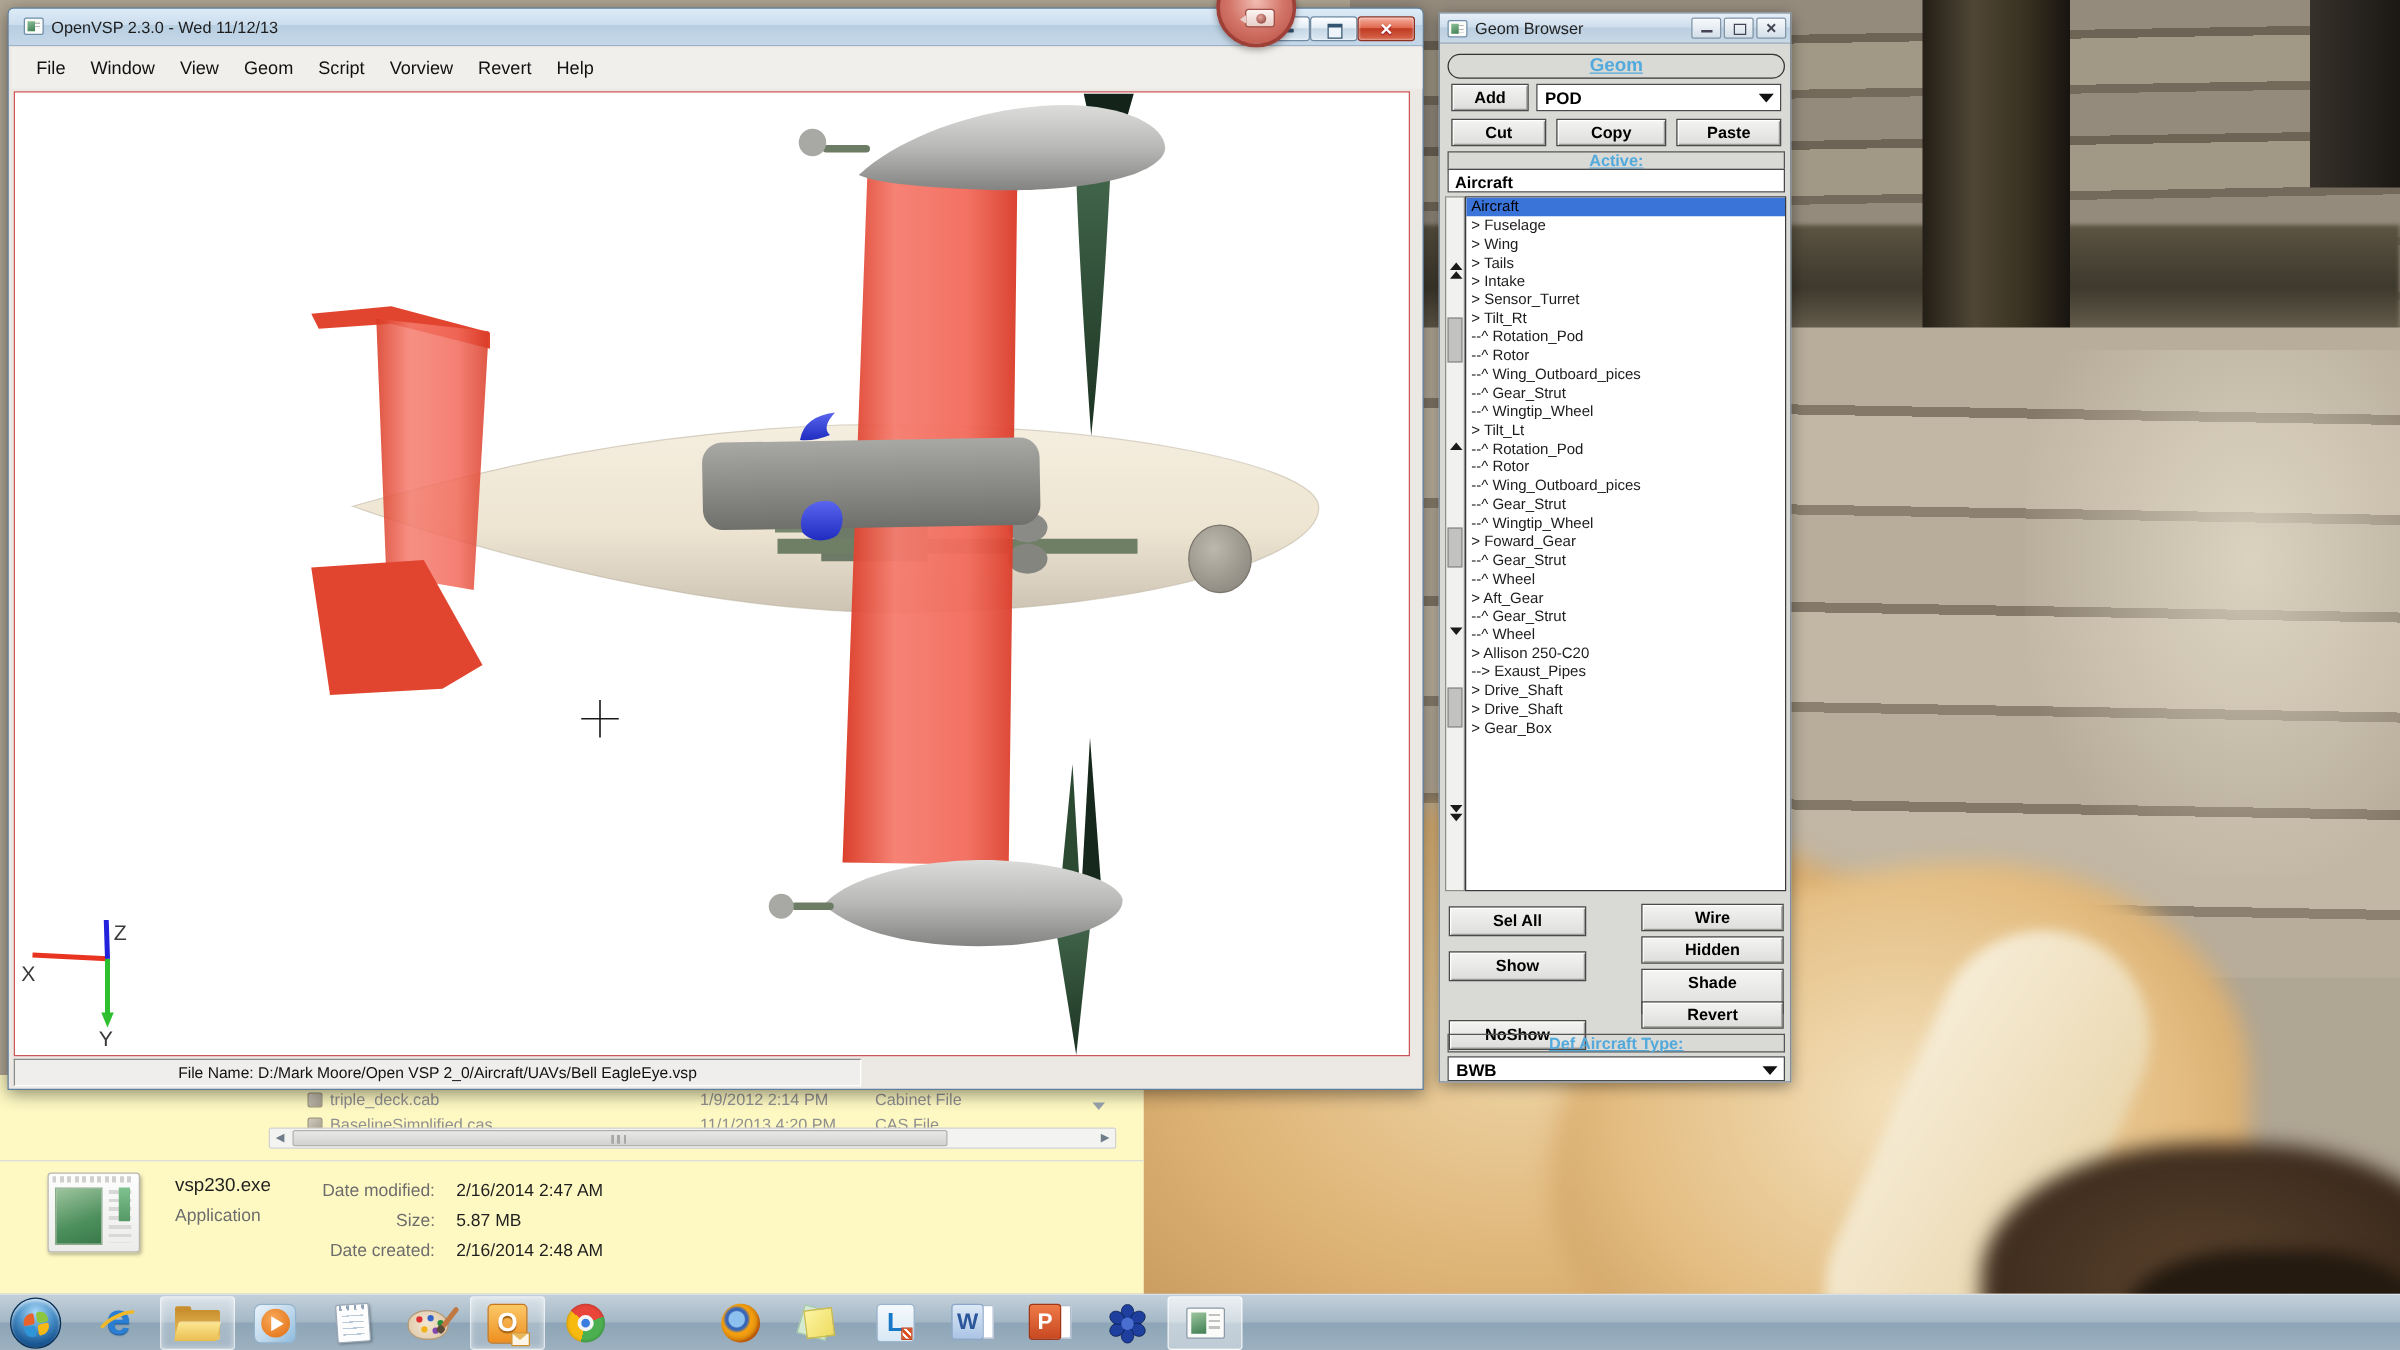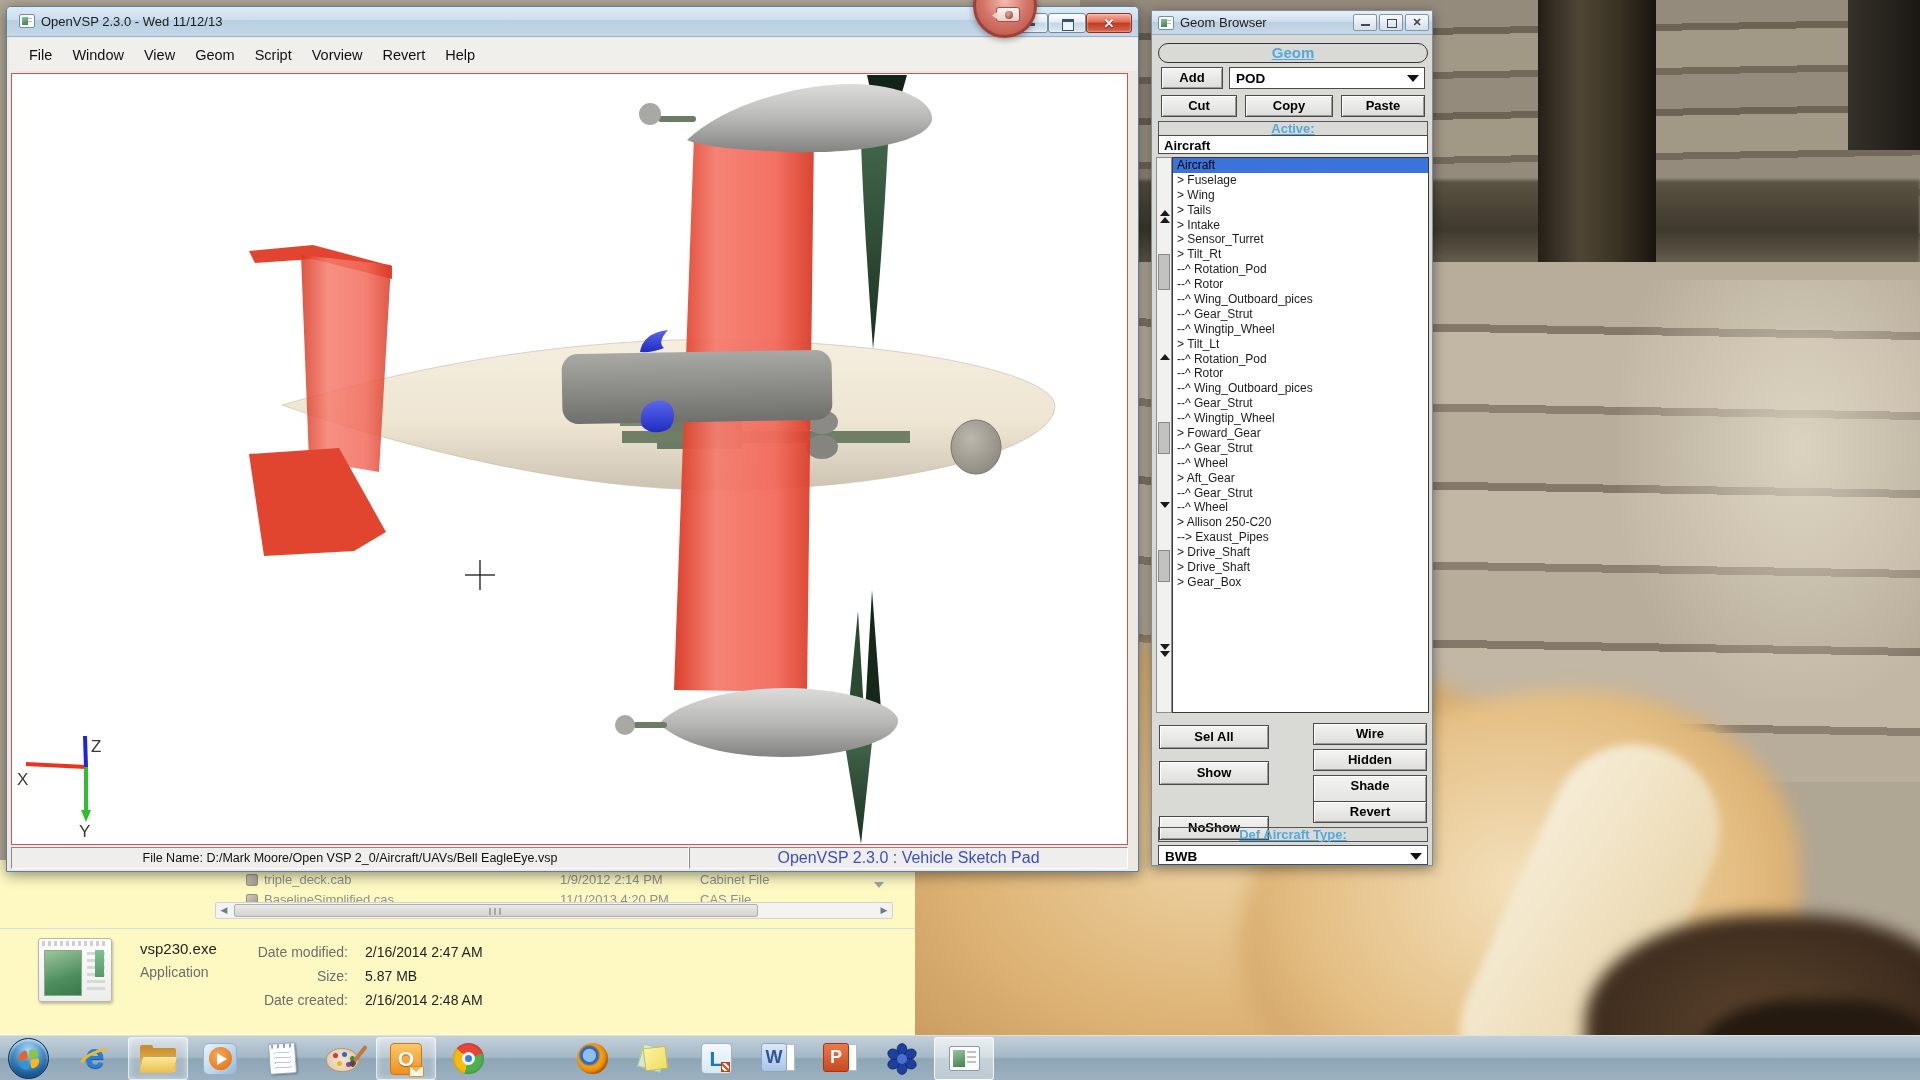--- a/index.html
+++ b/index.html
@@ -402,21 +402,20 @@
 
       <g stroke="#1a1a1a" stroke-width="1.3">
         <line x1="453" y1="501" x2="483" y2="501"></line>
         <line x1="468" y1="486" x2="468" y2="516"></line>
       </g>
     </svg>
   </div>
 
   <div class="statusbar" data-interactable="false">
     <div class="status-box status-file" data-interactable="false">File Name: D:/Mark Moore/Open VSP 2_0/Aircraft/UAVs/Bell EagleEye.vsp</div>
-    <div class="status-box status-brand" data-interactable="false">OpenVSP 2.3.0 : Vehicle Sketch Pad</div>
   </div>
 </div>
 
 <div id="webcam" data-interactable="false">
   <div class="cam" data-interactable="false"></div>
 </div>
 
 <div id="geom" data-interactable="false">
   <div class="gb-title" data-interactable="true">
     <div class="ic-vsp-s" data-interactable="false"></div>

